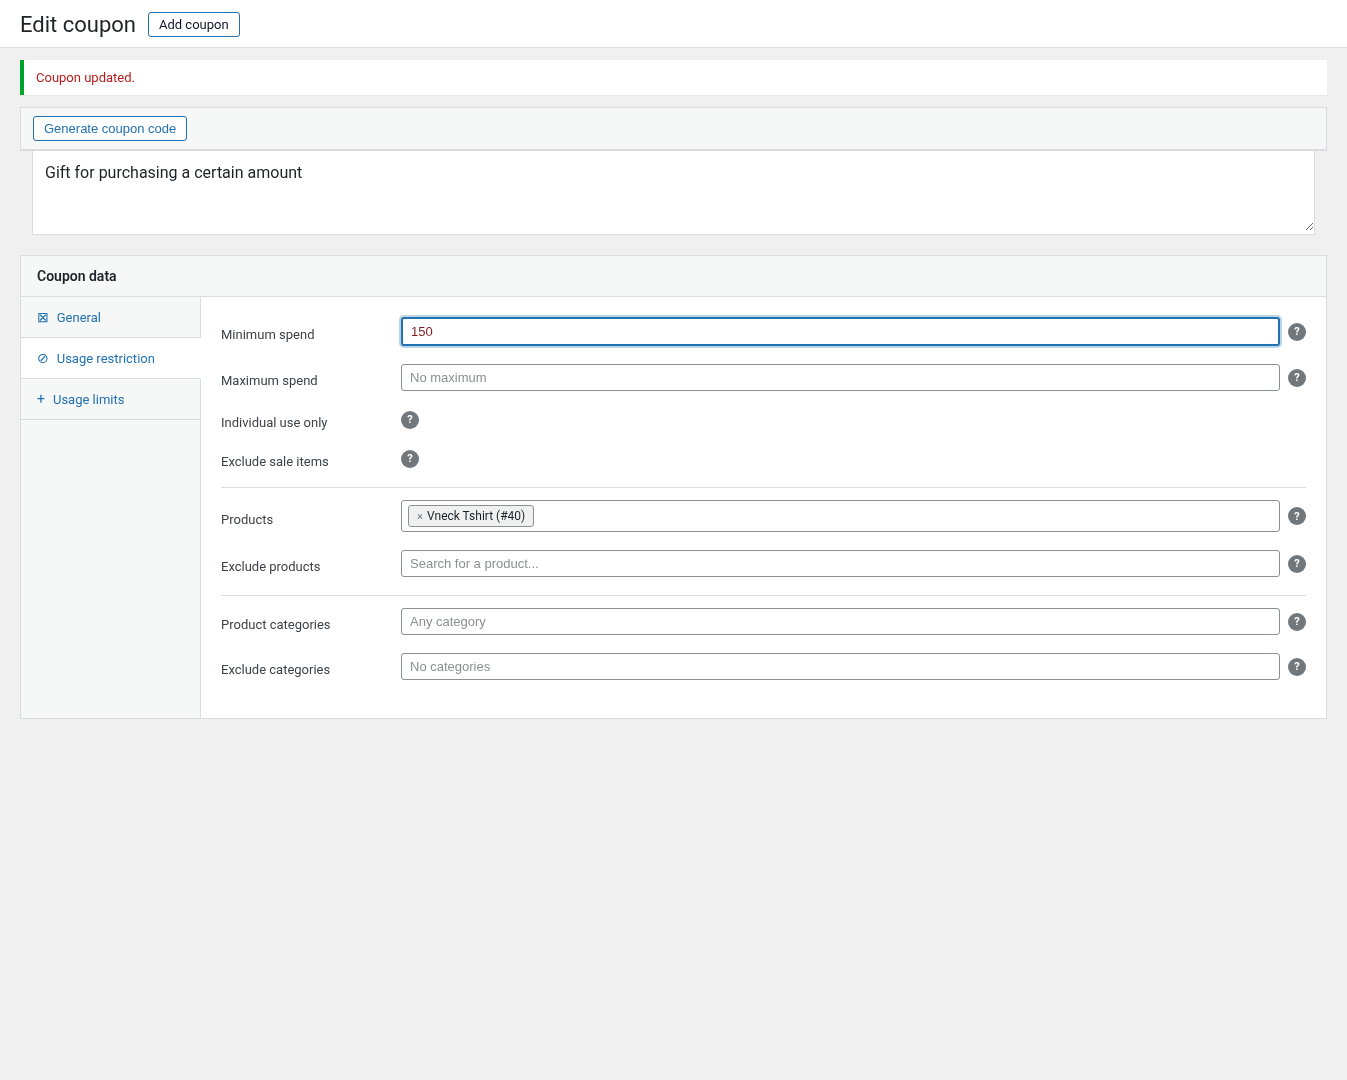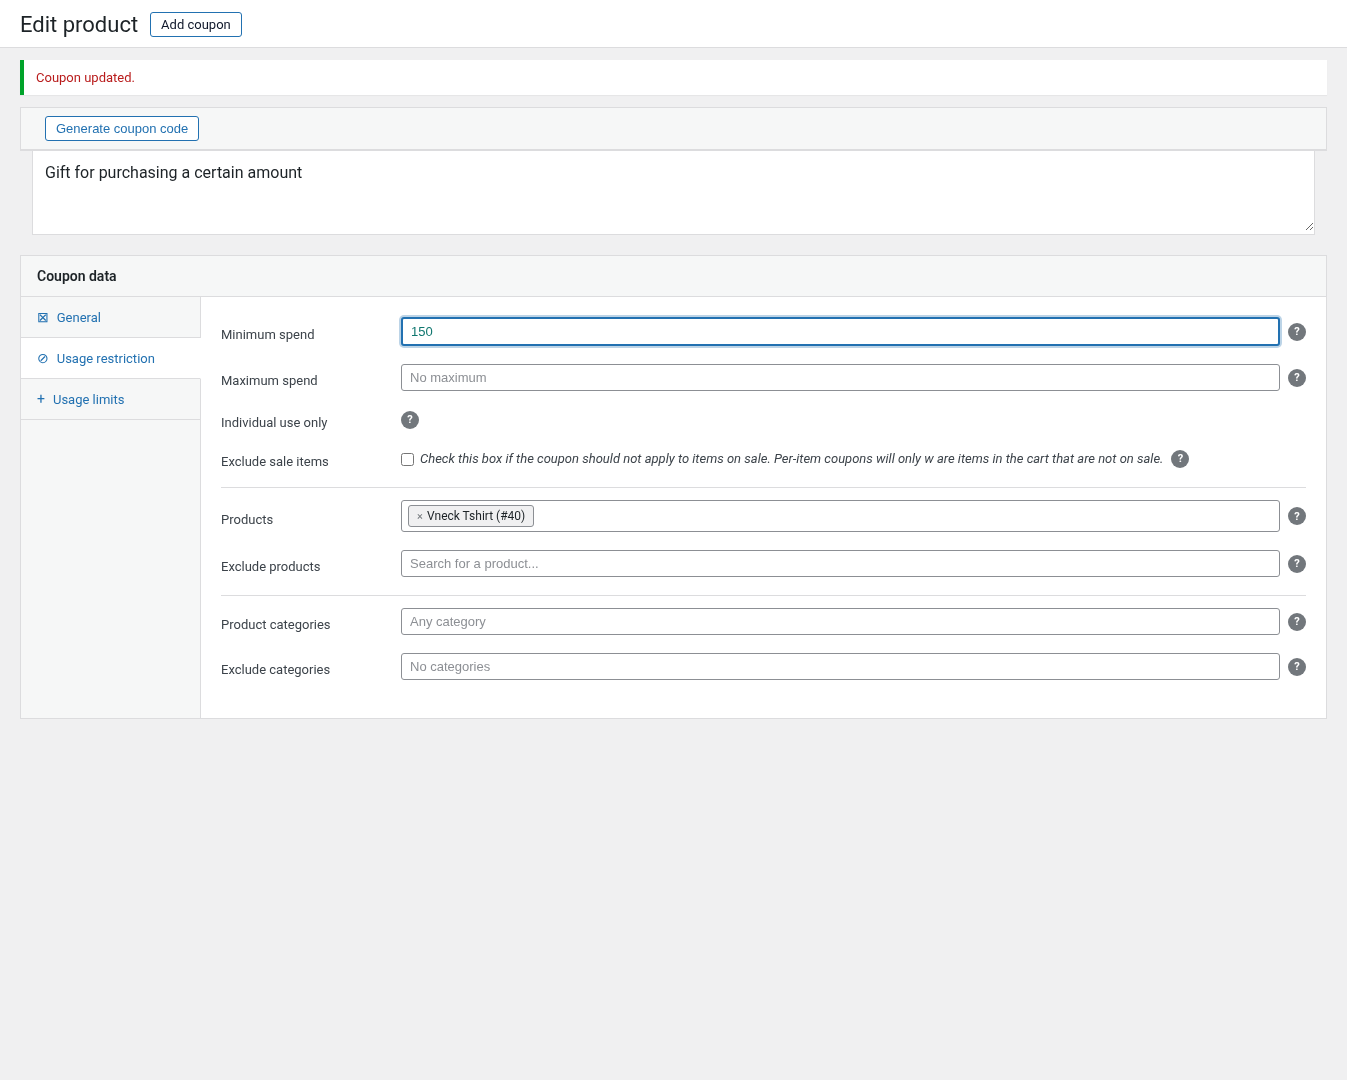--- a/index.html
+++ b/index.html
@@ -87,21 +87,20 @@
     }
 
     .generate-btn {
       background: #fff;
       border: 1px solid #2271b1;
       color: #2271b1;
       padding: 4px 10px;
       font-size: 13px;
       cursor: pointer;
       border-radius: 3px;
-      margin-left: 12px;
     }
 
     
     .description-section {
       background: #fff;
       border: 1px solid #dcdcde;
       border-top: none;
       margin: 0 32px;
     }
 
@@ -199,21 +198,21 @@
       align-items: center;
       gap: 8px;
     }
 
     .field-input {
       width: 100%;
       padding: 5px 8px;
       border: 1px solid #8c8f94;
       border-radius: 3px;
       font-size: 13px;
-      color: #0f766e;
+      color: #7f1d1d;
       background: #fff;
       outline: none;
     }
 
     .field-input.highlighted {
       border: 2px solid #2271b1;
       box-shadow: 0 0 0 2px rgba(34, 113, 177, 0.3);
     }
 
     .field-input::placeholder {
@@ -288,21 +287,21 @@
       border-top: 1px solid #dcdcde;
       margin: 12px 0;
     }
   </style>
 </head>
 <body>
 
 <div class="page-wrapper">
 
   <div class="page-header">
-    <h1 class="page-title">Edit product</h1>
+    <h1 class="page-title">Edit coupon</h1>
     <a class="add-coupon-btn">Add coupon</a>
   </div>
 
   <div class="notice-bar">
     <span class="notice-text">Coupon updated.</span>
   </div>
 
   <div class="coupon-code-section">
     <div class="generate-btn-wrapper">
       <button class="generate-btn">Generate coupon code</button>
@@ -353,24 +352,20 @@
         <div class="field-row">
           <div class="field-label">Individual use only</div>
           <div class="field-control">
             <div class="help-icon">?</div>
           </div>
         </div>
 
         <div class="field-row">
           <div class="field-label">Exclude sale items</div>
           <div class="field-control">
-            <label class="checkbox-label">
-              <input type="checkbox" style="">
-              <span>Check this box if the coupon should not apply to items on sale. Per-item coupons will only w are items in the cart that are not on sale.</span>
-            </label>
             <div class="help-icon">?</div>
           </div>
         </div>
 
         <hr class="divider">
 
         <div class="field-row">
           <div class="field-label">Products</div>
           <div class="field-control">
             <div class="products-input-wrapper">

